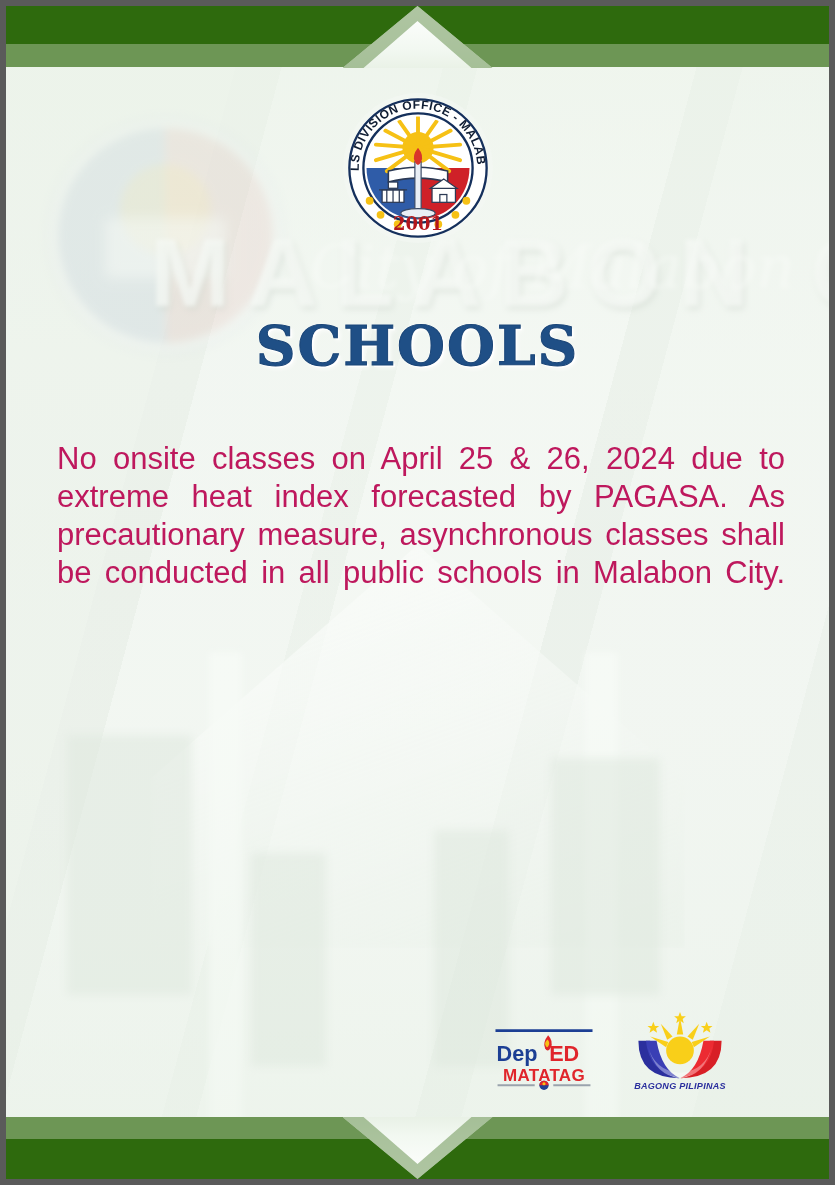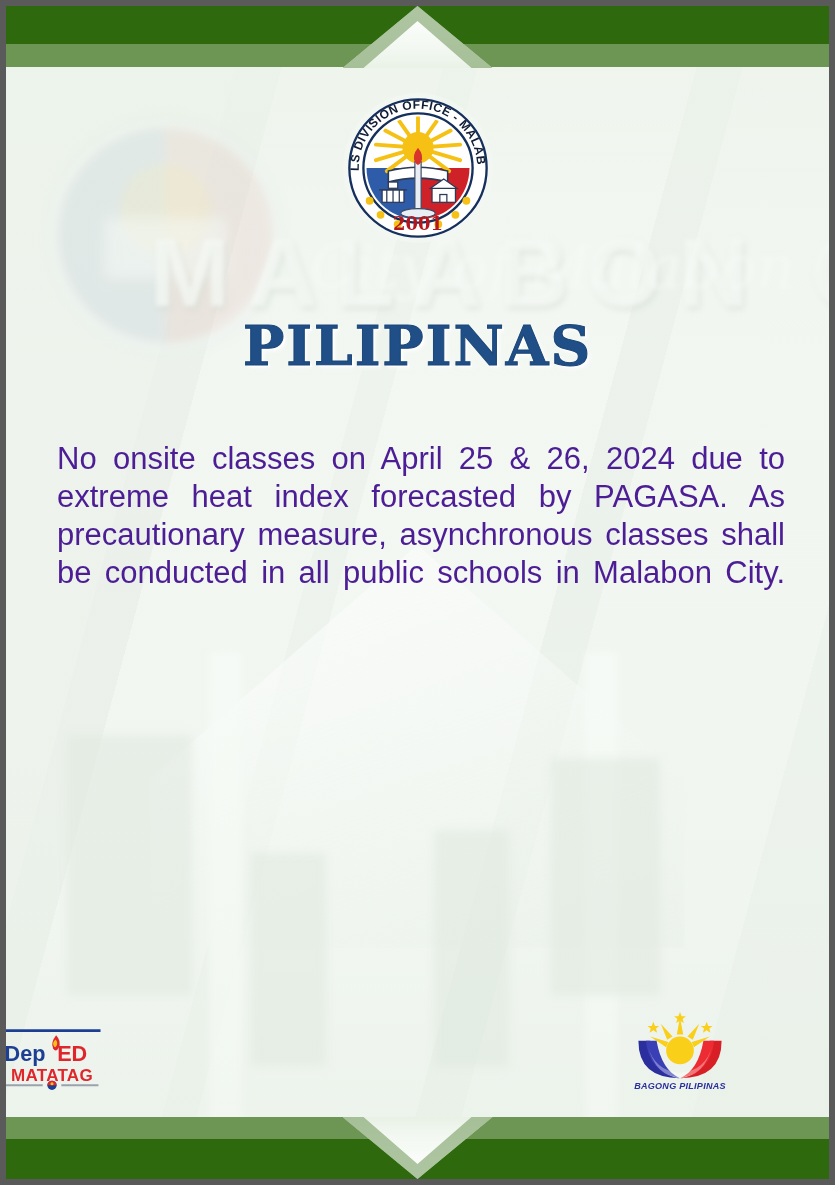--- a/index.html
+++ b/index.html
@@ -238,21 +238,21 @@
 
   
   .body-copy {
     position: absolute;
     left: 57px;
     top: 440px;
     width: 728px;
     font-family: "Liberation Sans", sans-serif;
     font-size: 31px;
     line-height: 38px;
-    color: #4c1d95;
+    color: #be185d;
     text-align: justify;
   }
   .body-copy p {
     margin: 0;
     text-align: justify;
     text-justify: inter-word;
   }
   .para-gap { height: 38px; }
 
   
@@ -262,23 +262,23 @@
     width: 100%;
   }
 
   
   .footer-logos {
     position: absolute;
     left: 0;
     bottom: 90px;
     width: 728px;
     display: flex;
-    justify-content: space-between;
+    justify-content: flex-end;
     align-items: flex-end;
-    gap: 26px;
+    gap: 36px;
   }
   .deped-logo { width: 104px; }
   .bp-logo    { width: 96px; }
 </style>
 </head>
 <body>
 
 <div class="poster">
 
   <div class="bg-photo">
@@ -375,21 +375,21 @@
           <circle cx="52" cy="160" r="5"></circle>
           <circle cx="74" cy="172" r="5"></circle>
           <circle cx="162" cy="142" r="5"></circle>
           <circle cx="148" cy="160" r="5"></circle>
           <circle cx="126" cy="172" r="5"></circle>
         </g>
         <text x="100" y="180" text-anchor="middle" font-family="'DejaVu Serif', serif" font-size="23" font-weight="700" fill="#b4161c">2001</text>
       </svg>
     </div>
 
-    <div class="advisory-title">PILIPINAS</div>
+    <div class="advisory-title">SCHOOLS</div>
 
     <div class="body-copy">
       <p>No onsite classes on April 25 &amp; 26, 2024 due to extreme heat index forecasted by PAGASA. As precautionary measure, asynchronous classes shall be conducted in all public schools in Malabon City.</p>
       <div class="para-gap"></div>
     </div>
 
     <div class="footer-logos">
 
       <div class="deped-logo">
         <svg viewBox="0 0 200 124" width="104" height="64" aria-hidden="true">

